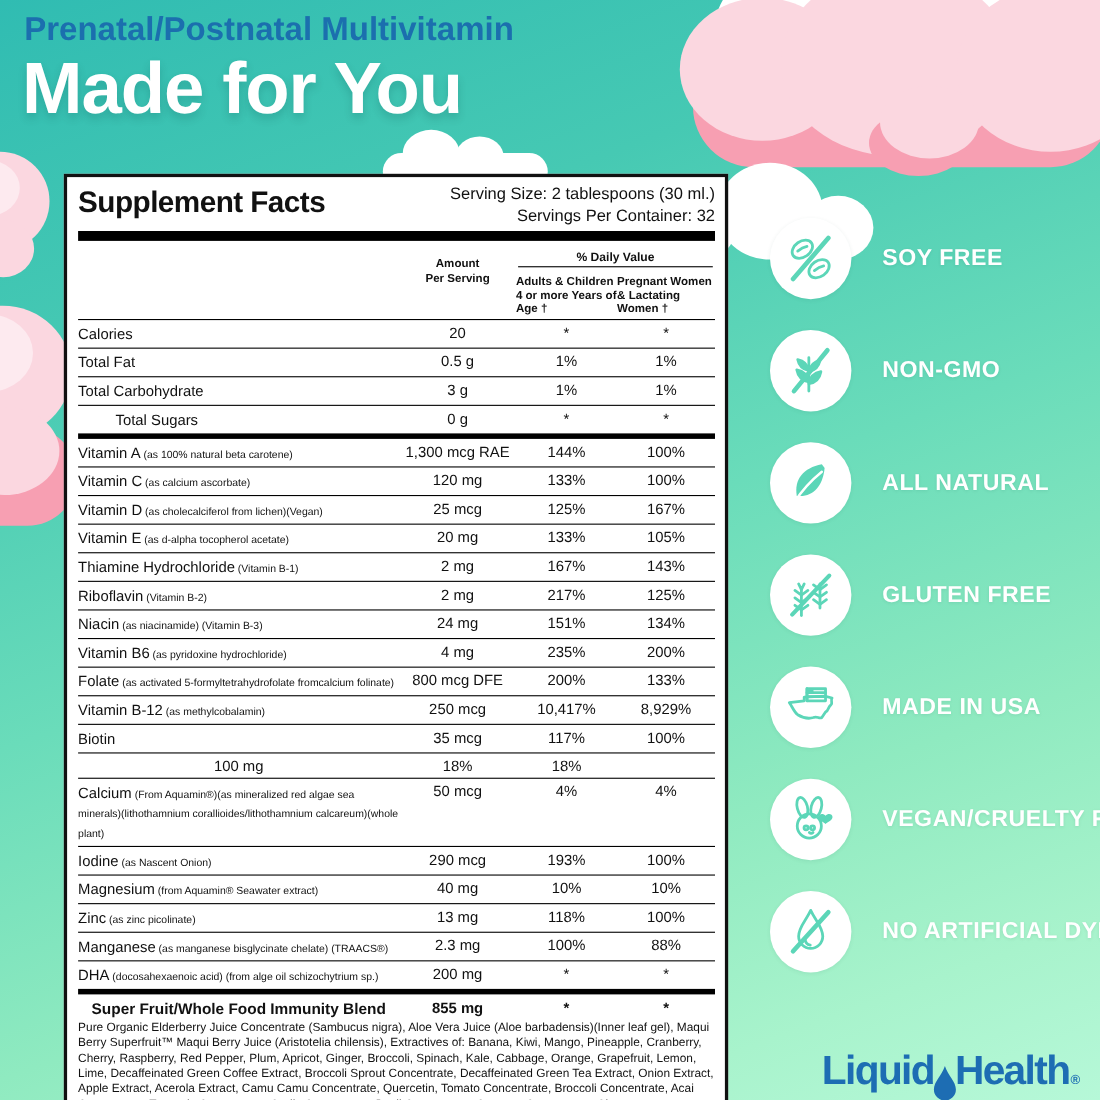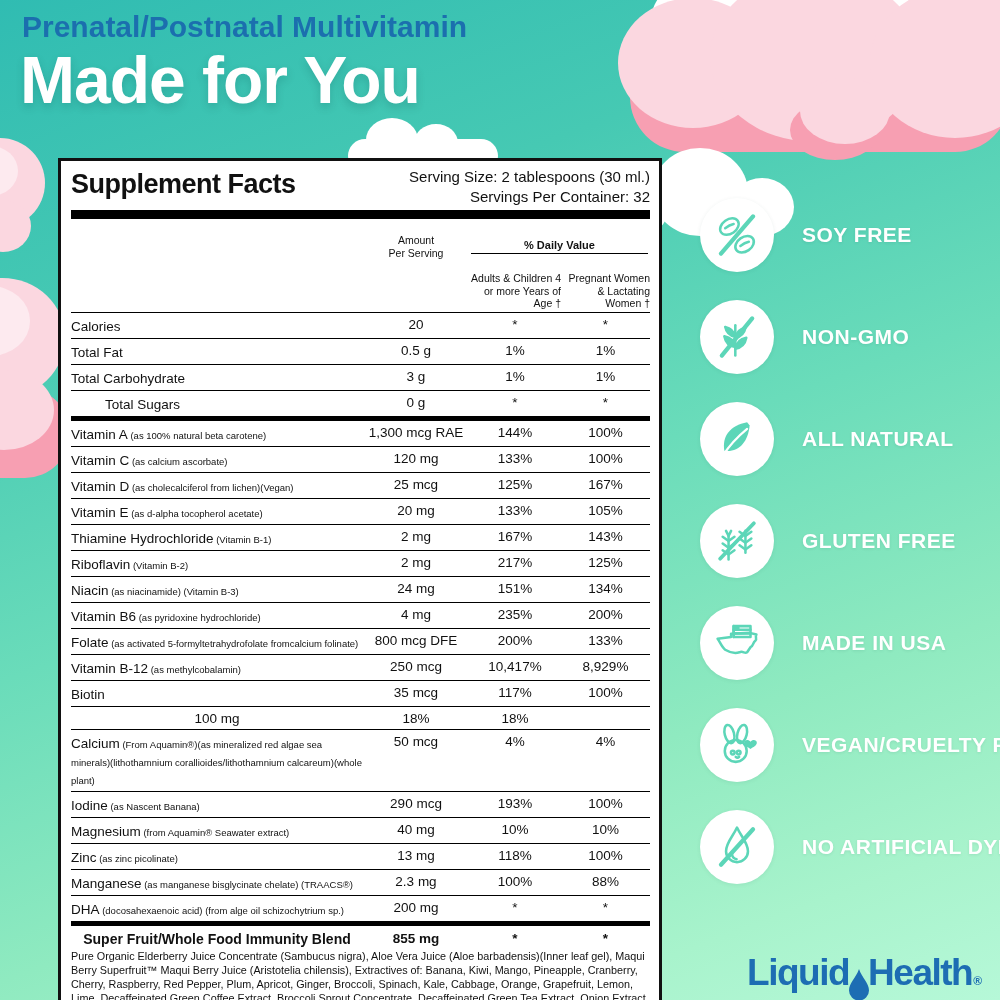--- a/index.html
+++ b/index.html
@@ -20,25 +20,25 @@
   .eyebrow{position:absolute;left:22px;top:10px;color:#1b6fae;font-size:30px;font-weight:700;letter-spacing:0;z-index:3;}
   .hero-title{position:absolute;left:20px;top:42px;color:#ffffff;font-size:66px;font-weight:700;letter-spacing:-1px;z-index:3;text-shadow:0 4px 8px rgba(0,60,60,.18);}
   
   .left-col{position:absolute;left:58px;top:158px;width:604px;z-index:2;}
   .panel{background:#fff;border:3.5px solid #111;padding:6px 9px 7px 10px;color:#111;}
   .panel-head{display:flex;justify-content:space-between;align-items:flex-start;}
   .sf-title{font-size:27px;font-weight:700;letter-spacing:-.5px;padding-top:2px;}
   .serving{font-size:15px;text-align:right;line-height:1.3;}
   .bigbar{height:9px;background:#000;margin:4px 0 2px 0;}
   .colheads{display:grid;grid-template-columns:292px 106px 92px 1fr;align-items:start;padding:3px 0 2px 0;}
-  .amt-head{font-size:10.5px;font-weight:400;text-align:center;line-height:1.25;padding-top:10px;}
+  .amt-head{font-size:10.5px;font-weight:700;text-align:center;line-height:1.25;padding-top:10px;}
   .dv-wrap{grid-column:3/5;}
-  .dv-head{font-size:11px;font-weight:700;text-align:center;border-bottom:1.5px solid #000;padding-bottom:2px;margin:15px 2px;}
+  .dv-head{font-size:11px;font-weight:700;text-align:center;border-bottom:1.5px solid #000;padding-bottom:2px;margin:4px 2px;}
   .dv-sub{display:grid;grid-template-columns:92px 1fr;}
-  .dv-sub div{font-size:10.5px;font-weight:400;text-align:right;line-height:1.2;padding-top:3px;}
+  .dv-sub div{font-size:10.5px;font-weight:700;text-align:left;line-height:1.2;padding-top:3px;}
   .srow{display:grid;grid-template-columns:292px 106px 92px 1fr;border-top:1.5px solid #000;padding:4px 0 3px 0;align-items:start;}
   .srow .cell-amt,.srow .cell-dv1,.srow .cell-dv2{text-align:center;font-size:13.5px;}
   .rname{font-size:13.5px;line-height:1.15;}
   .rnote{font-size:9.5px;line-height:1.15;}
   .srow.indent .cell-name{padding-left:34px;}
   .srow.thick-after{border-bottom:5px solid #000;}
   .srow.no-top,.blend-row{border-top:none;}
   .blend-row{display:grid;grid-template-columns:292px 106px 92px 1fr;padding:5px 0 1px 0;align-items:start;}
   .blend-row .bname{font-size:14px;font-weight:700;}
   .blend-row div{text-align:center;font-size:13.5px;font-weight:700;}
@@ -213,21 +213,21 @@
           <div class="cell-dv1">18%</div>
           <div class="cell-dv2">18%</div>
         </div>
         <div class="srow">
           <div class="cell-name"><span class="rname">Calcium</span><span class="rnote"> (From Aquamin®)(as mineralized red algae sea minerals)(lithothamnium corallioides/lithothamnium calcareum)(whole plant)</span></div>
           <div class="cell-amt">50 mcg</div>
           <div class="cell-dv1">4%</div>
           <div class="cell-dv2">4%</div>
         </div>
         <div class="srow">
-          <div class="cell-name"><span class="rname">Iodine</span><span class="rnote"> (as Nascent Banana)</span></div>
+          <div class="cell-name"><span class="rname">Iodine</span><span class="rnote"> (as Nascent Onion)</span></div>
           <div class="cell-amt">290 mcg</div>
           <div class="cell-dv1">193%</div>
           <div class="cell-dv2">100%</div>
         </div>
         <div class="srow">
           <div class="cell-name"><span class="rname">Magnesium</span><span class="rnote"> (from Aquamin® Seawater extract)</span></div>
           <div class="cell-amt">40 mg</div>
           <div class="cell-dv1">10%</div>
           <div class="cell-dv2">10%</div>
         </div>

